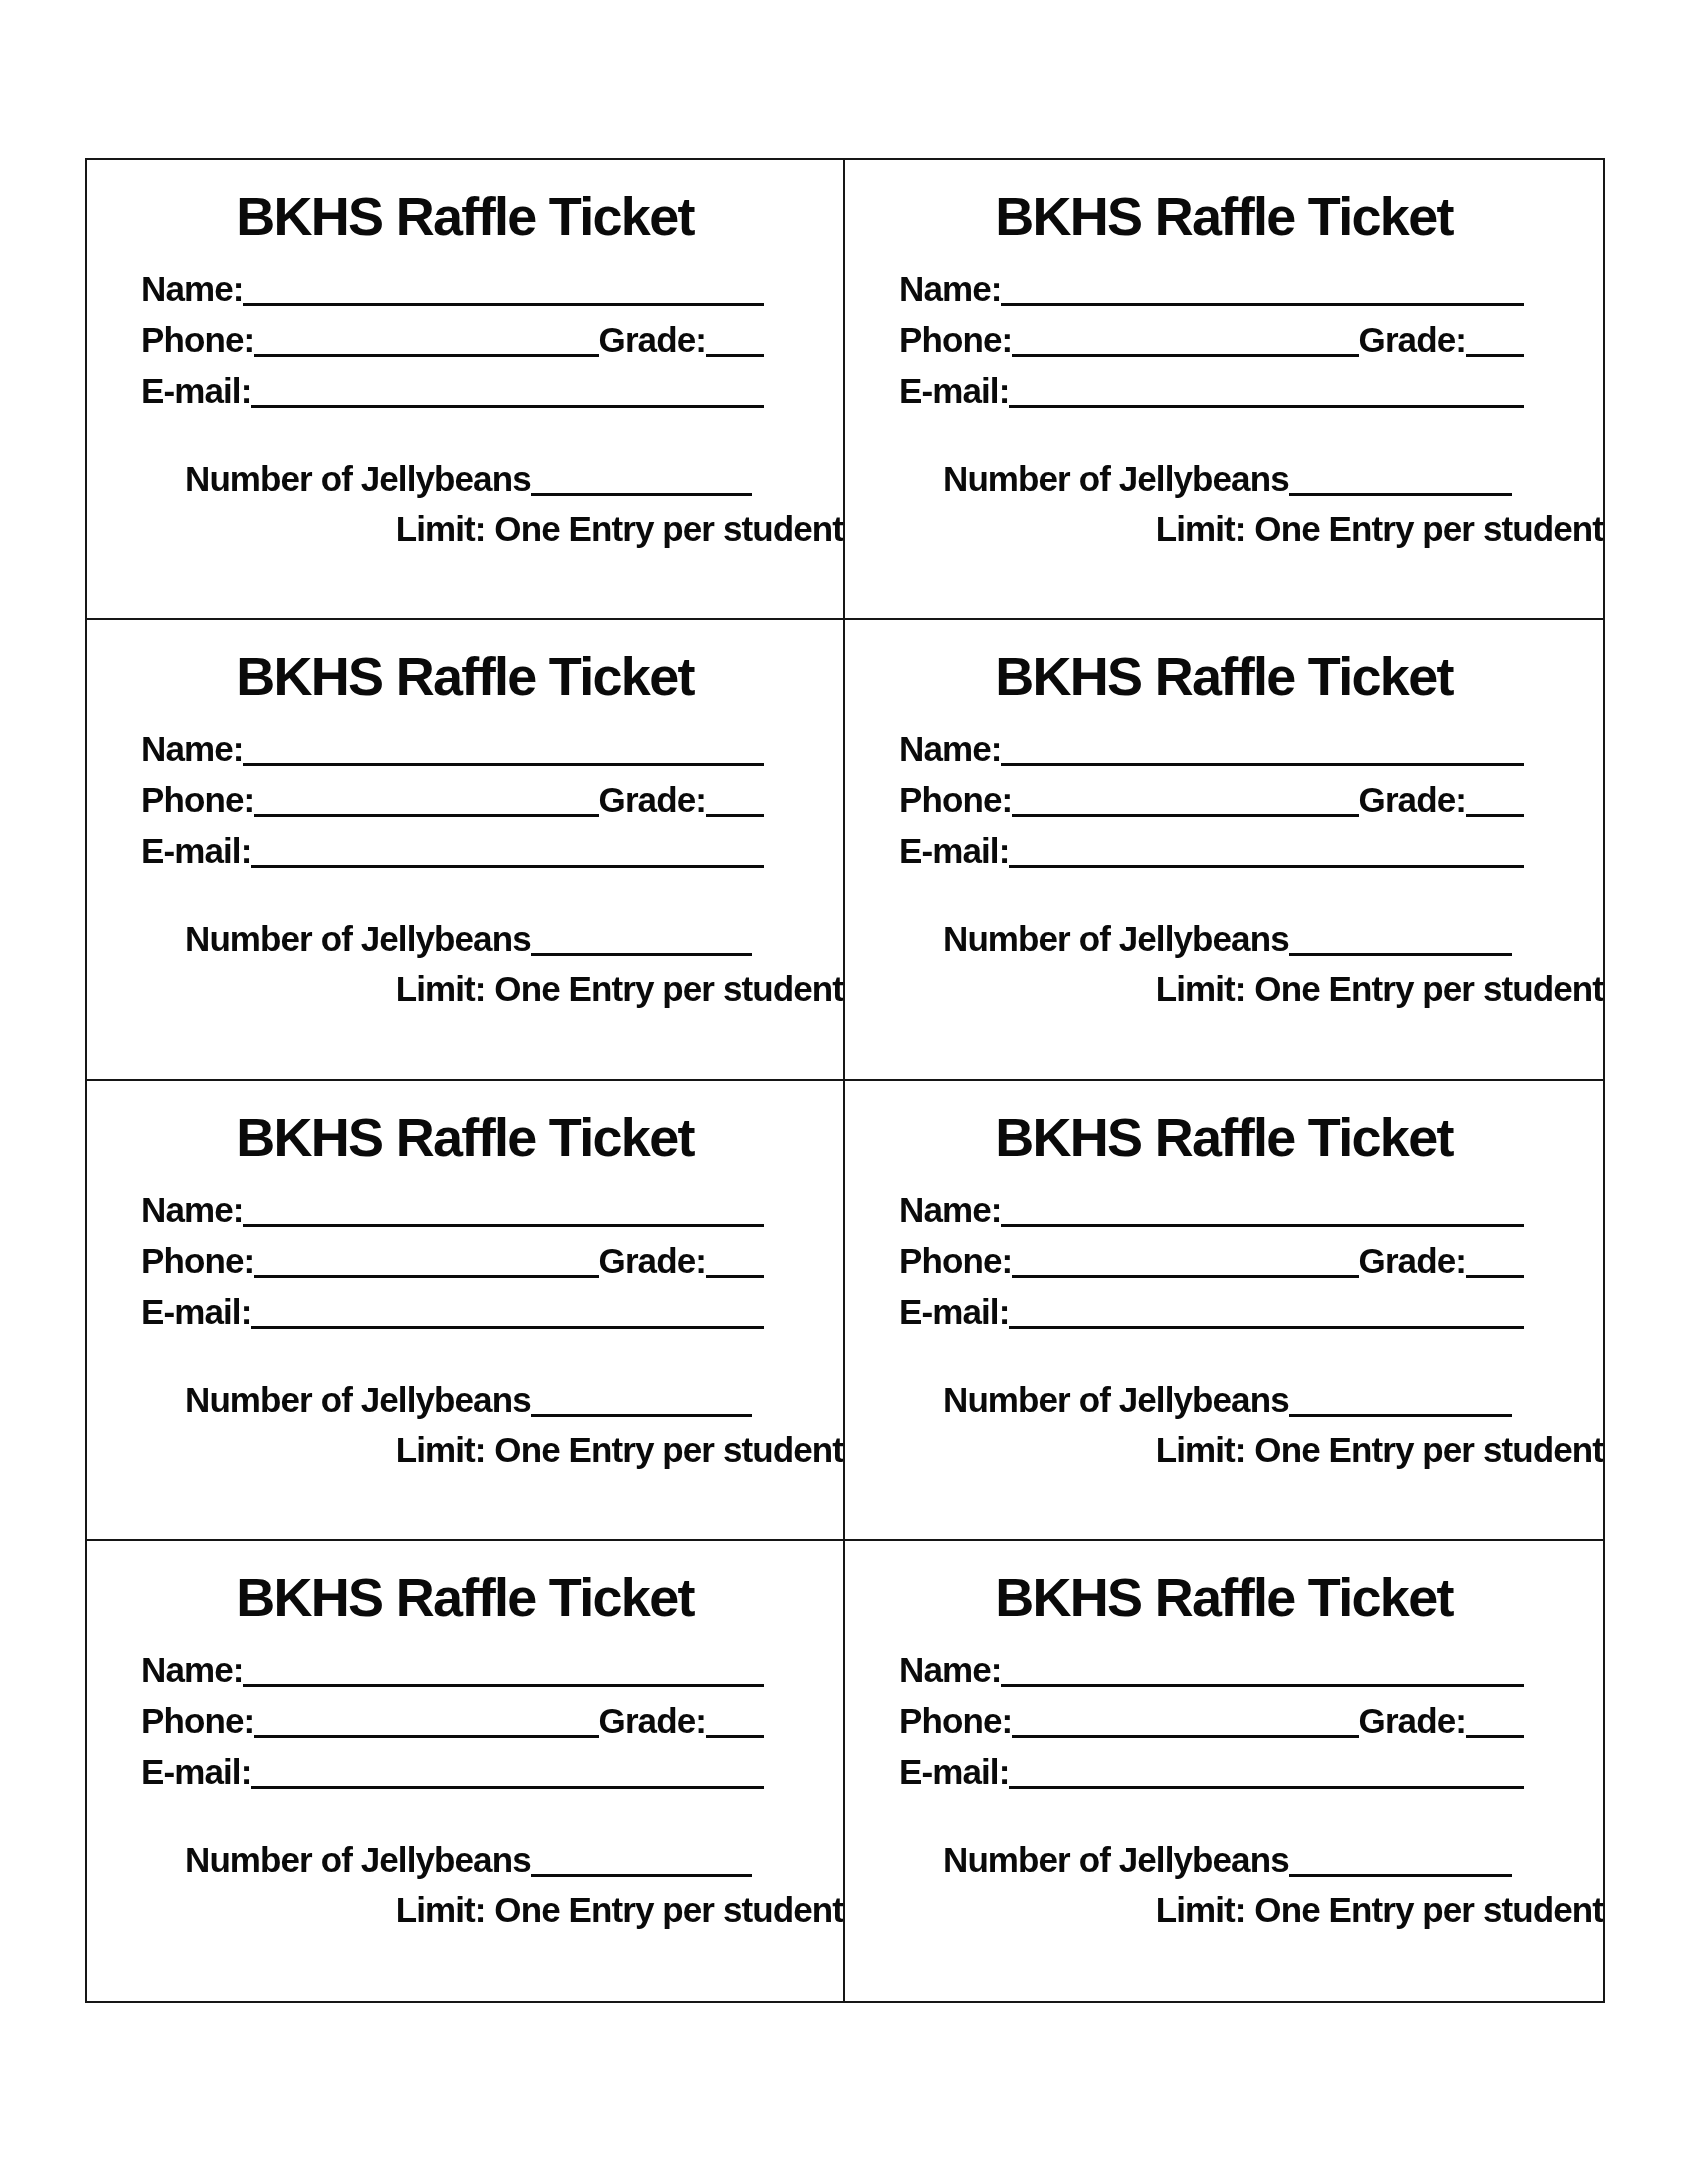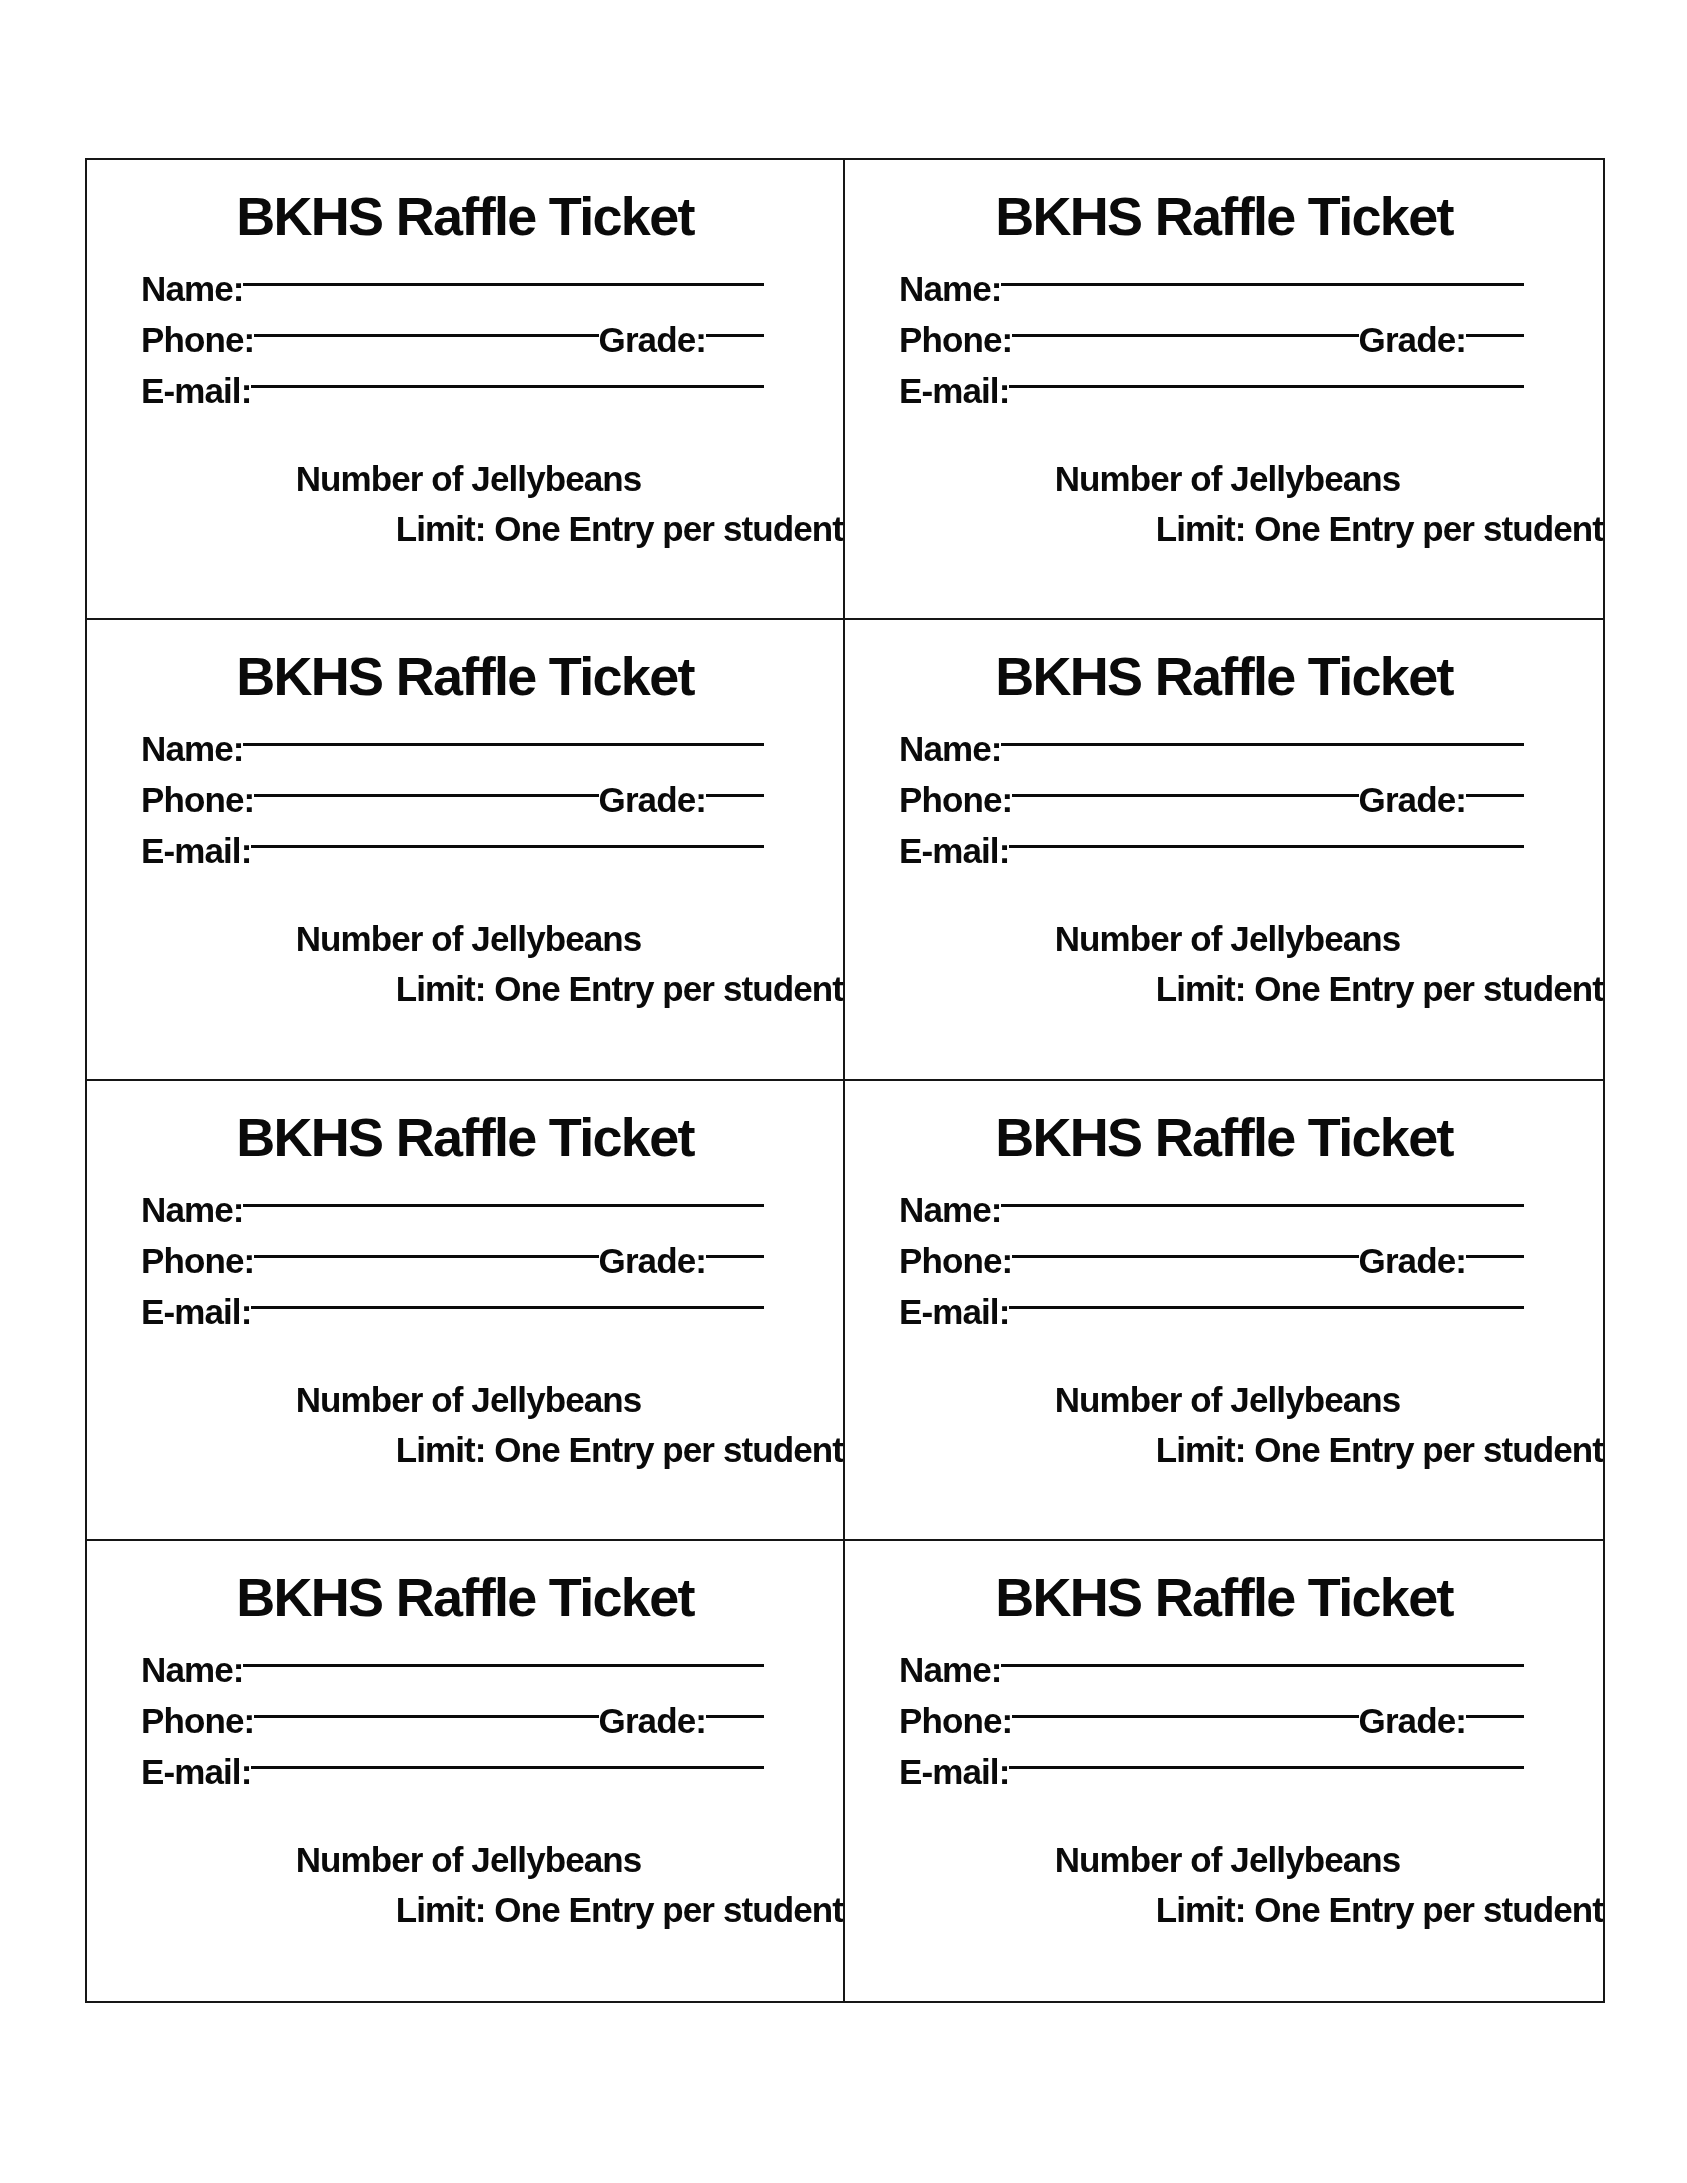--- a/index.html
+++ b/index.html
@@ -41,21 +41,21 @@
   .t-title {
     margin-top: 28px;
     line-height: 56px;
     font-size: 54px;
     letter-spacing: -1.7px;
     text-align: center;
     white-space: nowrap;
   }
   .f-row {
     display: flex;
-    align-items: center;
+    align-items: flex-end;
     height: 51px;
     margin-left: 54px;
     margin-right: 79px;
     white-space: nowrap;
   }
   .f-row.first { margin-top: 19px; }
   .f-label {
     font-size: 35px;
     letter-spacing: -0.9px;
     line-height: 51px;
@@ -67,21 +67,20 @@
     height: 0;
   }
   .blank-line.short {
     flex: 0 0 auto;
     width: 58px;
   }
   .jelly-row {
     margin-top: 37px;
     margin-left: 98px;
     margin-right: 91px;
-    flex-direction: column;
   }
   .limit-row {
     display: block;
     text-align: right;
     line-height: 49px;
     height: 49px;
     margin: 0;
     font-size: 35px;
     letter-spacing: -0.9px;
   }

